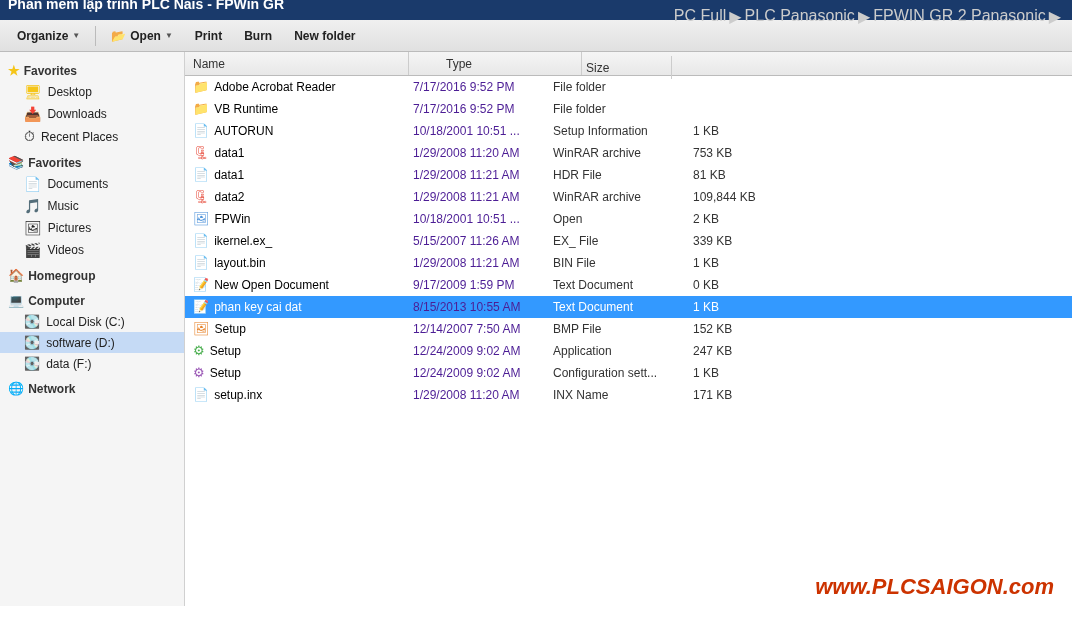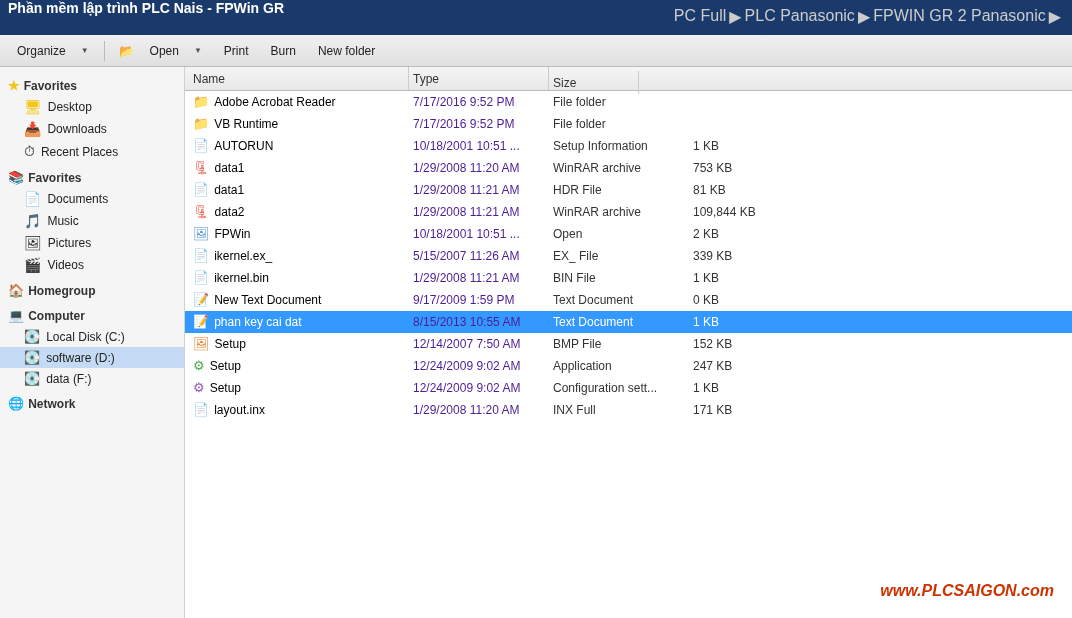--- a/index.html
+++ b/index.html
@@ -1,24 +1,24 @@
 <!DOCTYPE html>
 <html><head>
   <meta charset="utf-8">
   <style>
     * { margin: 0; padding: 0; box-sizing: border-box; }
     body { width: 1072px; height: 618px; overflow: hidden; font-family: 'Segoe UI', Arial, sans-serif; font-size: 12px; background: #fff; }
 
     
     .title-bar {
       background: linear-gradient(to bottom, #1a3a6b 0%, #1a3a6b 100%);
-      height: 35px;
-      display: flex;
-      align-items: flex-start;
-      padding: 0 8px;
+      height: 20px;
+      display: flex;
+      align-items: flex-end;
+      padding: 8px 8px;
       color: #fff;
       font-size: 13px;
       font-weight: bold;
       position: relative;
     }
     .title-bar-text {
       font-size: 14px;
       font-weight: bold;
       color: #fff;
     }
@@ -43,28 +43,29 @@
       border-bottom: 1px solid #bbb;
       height: 32px;
       display: flex;
       align-items: center;
       padding: 0 8px;
       gap: 4px;
     }
     .toolbar-btn {
       display: flex;
       align-items: center;
-      gap: 15px;
+      gap: 4px;
       padding: 3px 8px;
       background: transparent;
       border: 1px solid transparent;
       border-radius: 3px;
       cursor: pointer;
       font-size: 12px;
       color: #222;
+      font-weight: bold;
     }
     .toolbar-btn .dropdown-arrow { font-size: 8px; color: #555; }
     .toolbar-separator { width: 1px; height: 20px; background: #bbb; margin: 0 2px; }
 
     
     .main-container {
       display: flex;
       height: calc(618px - 32px - 32px);
     }
 
@@ -125,21 +126,21 @@
       font-size: 12px;
       color: #333;
       cursor: pointer;
       padding: 0 4px;
       height: 100%;
       border-right: 1px solid #ccc;
       user-select: none;
     }
     .col-name { width: 220px; }
     .col-date { width: 140px; }
-    .col-type { width: 140px; }
+    .col-type { width: 140px; margin-left: 33px; }
     .col-size { width: 90px; margin-top: 8px; }
 
     .file-rows { overflow-y: auto; flex: 1; }
     .file-row {
       display: flex;
       align-items: center;
       height: 22px;
       padding: 0 4px;
       border-bottom: 1px solid transparent;
       cursor: pointer;
@@ -166,21 +167,21 @@
     .setup-color { color: #9b59b6; }
     .rar-color { color: #e74c3c; }
     .txt-color { color: #555; }
 
     
     .watermark {
       position: absolute;
       bottom: 18px;
       right: 18px;
       color: #cc3300;
-      font-size: 16px;
+      font-size: 22px;
       font-weight: bold;
       font-style: italic;
     }
 
     
     .homegroup-icon { color: #f5a623; }
     .computer-icon { color: #555; }
     .library-icon { color: #4a90d9; }
     .network-icon { color: #4a90d9; }
   </style>
@@ -383,30 +384,30 @@
       <span class="file-icon doc-color">📄</span>
       <span>ikernel.ex_</span>
     </div>
     <div class="cell cell-date">5/15/2007 11:26 AM</div>
     <div class="cell cell-type">EX_ File</div>
     <div class="cell cell-size">339 KB</div>
   </div>
         <div class="file-row">
     <div class="cell cell-name">
       <span class="file-icon doc-color">📄</span>
-      <span>ikernel.bin</span>
+      <span>layout.bin</span>
     </div>
     <div class="cell cell-date">1/29/2008 11:21 AM</div>
     <div class="cell cell-type">BIN File</div>
     <div class="cell cell-size">1 KB</div>
   </div>
         <div class="file-row">
     <div class="cell cell-name">
       <span class="file-icon txt-color">📝</span>
-      <span>New Text Document</span>
+      <span>New Open Document</span>
     </div>
     <div class="cell cell-date">9/17/2009 1:59 PM</div>
     <div class="cell cell-type">Text Document</div>
     <div class="cell cell-size">0 KB</div>
   </div>
         <div class="file-row selected">
     <div class="cell cell-name">
       <span class="file-icon txt-color">📝</span>
       <span>phan key cai dat</span>
     </div>
@@ -437,24 +438,24 @@
       <span class="file-icon setup-color">⚙</span>
       <span>Setup</span>
     </div>
     <div class="cell cell-date">12/24/2009 9:02 AM</div>
     <div class="cell cell-type">Configuration sett...</div>
     <div class="cell cell-size">1 KB</div>
   </div>
         <div class="file-row">
     <div class="cell cell-name">
       <span class="file-icon doc-color">📄</span>
-      <span>layout.inx</span>
+      <span>setup.inx</span>
     </div>
     <div class="cell cell-date">1/29/2008 11:20 AM</div>
-    <div class="cell cell-type">INX Full</div>
+    <div class="cell cell-type">INX Name</div>
     <div class="cell cell-size">171 KB</div>
   </div>
       </div>
   </div>
 
 </div>
 
 <div class="watermark" style="position:fixed; bottom:18px; right:18px;">www.PLCSAIGON.com</div>
 
 </body></html>

